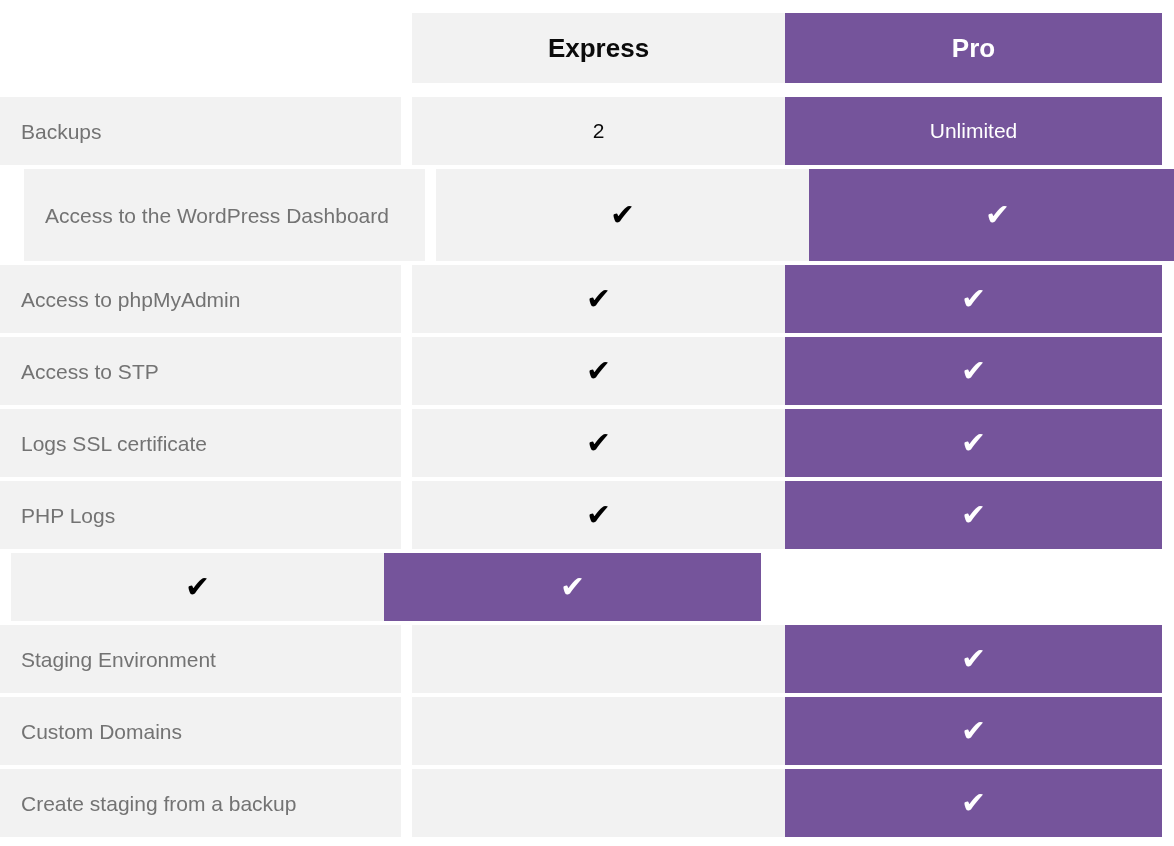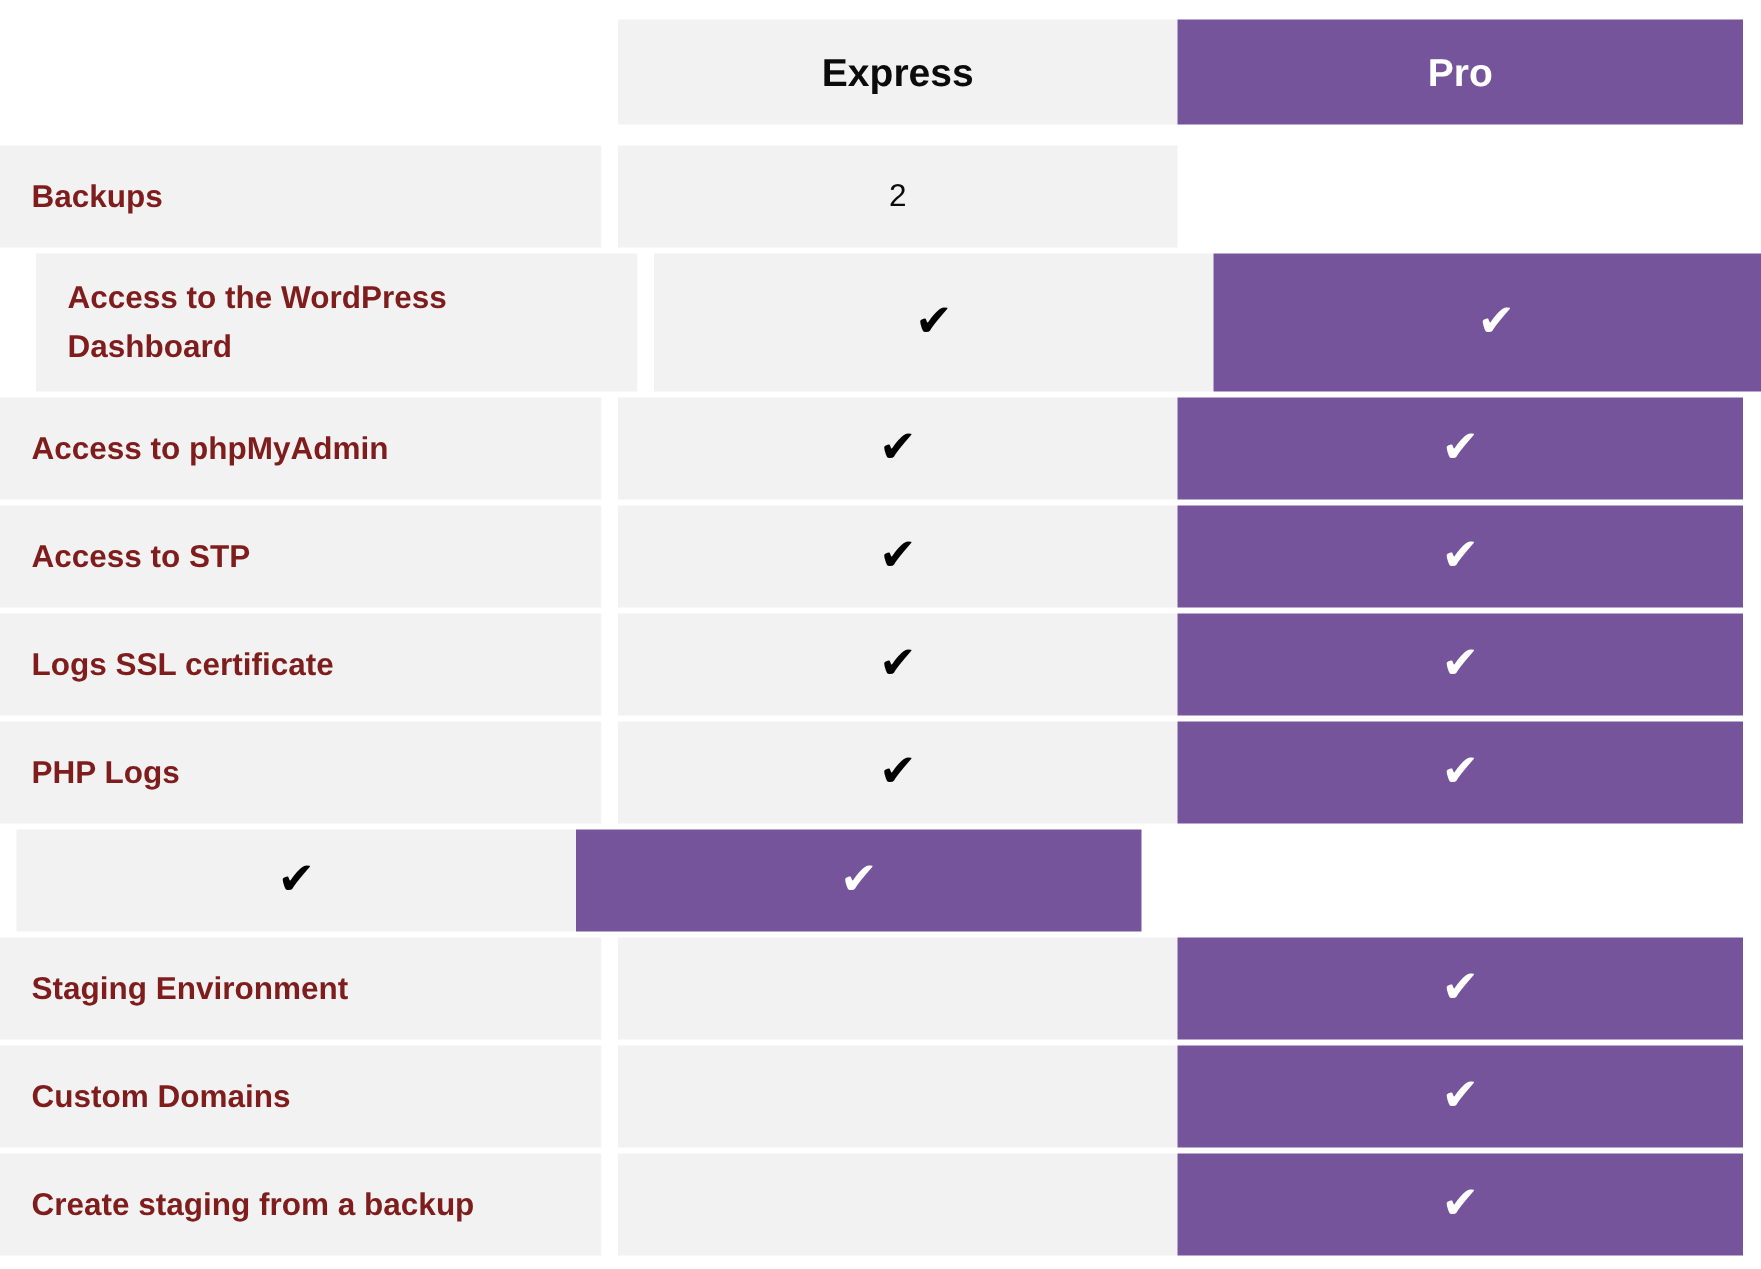--- a/index.html
+++ b/index.html
@@ -32,22 +32,22 @@
   
   .cell-feature {
     width: 401px;
     box-sizing: border-box;
     background: #f2f2f2;
     padding: 0 21px;
     display: flex;
     align-items: center;
     font-size: 21px;
     line-height: 33px;
-    color: #7f1d1d;
-    font-weight: bold;
+    color: #737373;
+    font-weight: normal;
   }
   .cell-feature.blank {
     background: #ffffff;
   }
 
   .cell-spacer {
     width: 11px;
     background: #ffffff;
     flex: 0 0 11px;
   }
@@ -116,20 +116,21 @@
     <div class="cell-pro" style="background: rgb(117, 84, 155);">Pro</div>
   </div>
 
   <div class="header-gap"></div>
 
   <div id="table-body">
       <div class="row data-row" style="height: 68px;">
         <div class="cell-feature" style="background: rgb(242, 242, 242);">Backups</div>
         <div class="cell-spacer"></div>
         <div class="cell-express" style="background: rgb(242, 242, 242);">2</div>
+        <div class="cell-pro" style="background: rgb(117, 84, 155);">Unlimited</div>
       </div>
       <div class="row data-row" style="height: 92px; padding-left: 24px;">
         <div class="cell-feature" style="background: rgb(242, 242, 242);">Access to the WordPress Dashboard</div>
         <div class="cell-spacer"></div>
         <div class="cell-express" style="background: rgb(242, 242, 242);">
           <span class="check dark">✔</span>
         </div>
         <div class="cell-pro" style="background: rgb(117, 84, 155);">
           <span class="check light">✔</span>
         </div>

